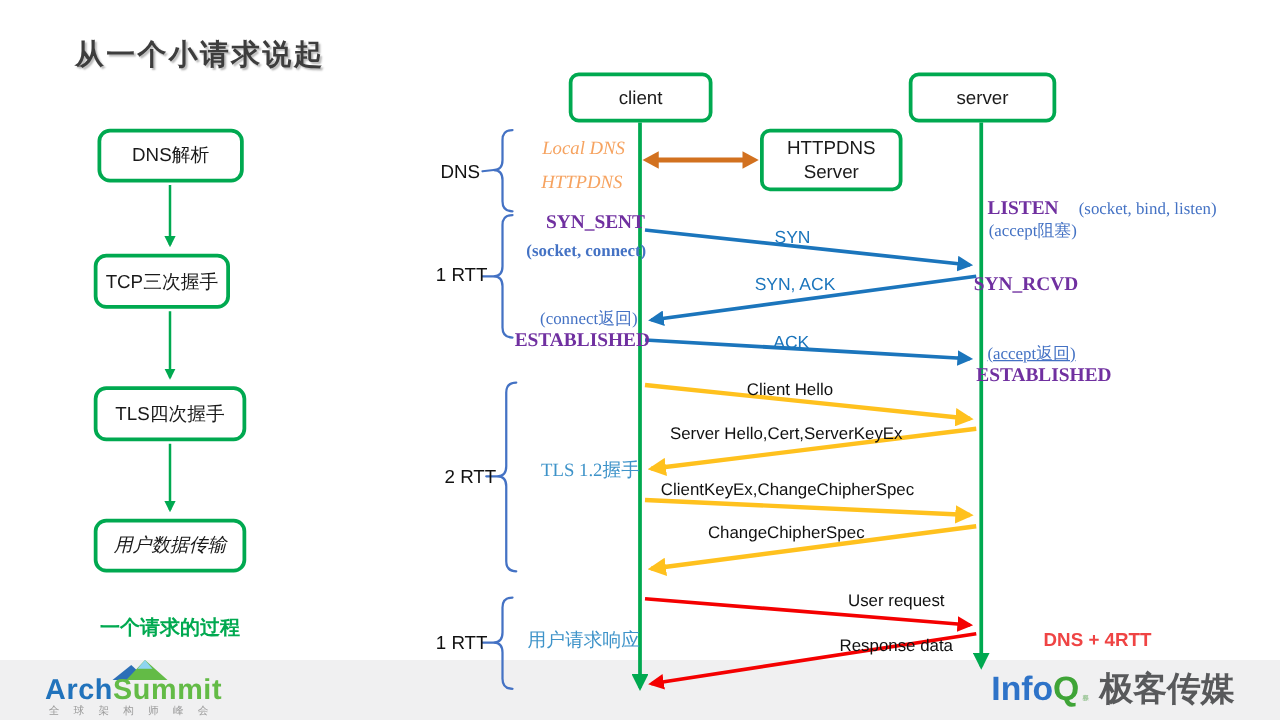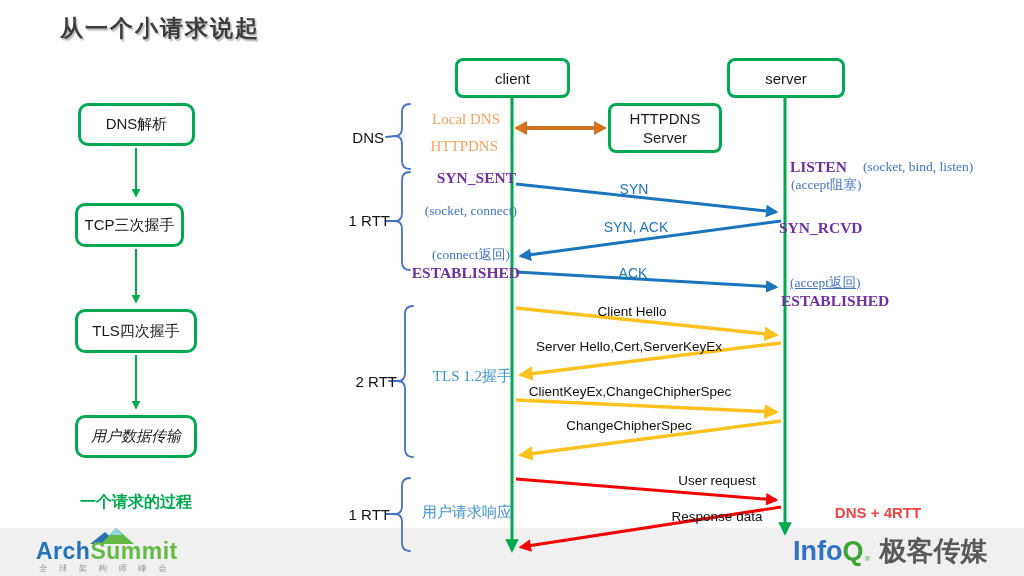--- a/index.html
+++ b/index.html
@@ -1,21 +1,21 @@
 <!DOCTYPE html>
 <html><head>
 <meta charset="utf-8">
 <style>
   html,body{margin:0;padding:0;background:#fff;}
   .stage{position:relative;width:1024px;height:576px;background:#ffffff;overflow:hidden;
          font-family:"Liberation Sans",sans-serif;}
   .abs{position:absolute;}
   .nowrap{white-space:nowrap;}
 
-  .page-title{left:60px;top:13px;font-size:23px;font-weight:bold;color:#3d3d3d;
+  .page-title{left:60px;top:28px;font-size:23px;font-weight:bold;color:#3d3d3d;
               letter-spacing:2px;text-shadow:1.5px 1.5px 1.5px rgba(0,0,0,.28);}
 
   
   .gbox{box-sizing:border-box;border:3px solid #00A950;border-radius:10px;background:#fff;
         display:flex;align-items:center;justify-content:center;color:#1a1a1a;font-size:15px;}
   .flow1{left:78px;top:103px;width:117px;height:43px;}
   .flow2{left:75px;top:203px;width:109px;height:44px;}
   .flow3{left:75px;top:309px;width:122px;height:44px;}
   .flow4{left:75px;top:415px;width:122px;height:43px;font-style:italic;}
   .actor-client{left:455px;top:58px;width:115px;height:40px;border-radius:8px;}
@@ -26,21 +26,21 @@
   .flow-caption{left:36px;top:492px;width:200px;text-align:center;color:#00A950;
                 font-weight:bold;font-size:16px;}
 
   
   .bktlbl{font-size:15px;color:#111;}
 
   
   .serif{font-family:"Liberation Serif","DejaVu Serif",serif;}
   .purple{color:#7030A0;font-weight:bold;font-size:15.5px;}
   .bluetxt{color:#4472C4;font-size:13.5px;}
-  .orangetxt{color:#F6A360;font-size:15px;}
+  .orangetxt{color:#F6A360;font-size:15px;font-style:italic;}
   .lightblue{color:#3E93C9;font-size:15px;}
 
   .ralign{text-align:right;}
 
   
   .msg{transform:translateX(-50%);white-space:nowrap;}
   .msg-blue{color:#1B75BC;font-size:14px;}
   .msg-black{color:#111;font-size:13.5px;}
   .msg-red{color:#ef4444;font-size:15px;font-weight:bold;}
 
@@ -130,21 +130,21 @@
 Server</div>
 
   <div class="abs bktlbl nowrap" style="right:640px;top:129px;">DNS</div>
   <div class="abs bktlbl nowrap" style="right:634px;top:212px;">1 RTT</div>
   <div class="abs bktlbl nowrap" style="right:627px;top:373px;">2 RTT</div>
   <div class="abs bktlbl nowrap" style="right:634px;top:506px;">1 RTT</div>
 
   <div class="abs serif orangetxt nowrap ralign" style="right:524px;top:111px;">Local DNS</div>
   <div class="abs serif orangetxt nowrap ralign" style="right:526px;top:138px;">HTTPDNS</div>
   <div class="abs serif purple nowrap ralign" style="right:508px;top:169px;">SYN_SENT</div>
-  <div class="abs serif bluetxt nowrap ralign" style="right:507px;top:203px;">(socket, connect)</div>
+  <div class="abs serif bluetxt nowrap ralign" style="right:507px;top:193px;font-weight:bold;">(socket, connect)</div>
   <div class="abs serif bluetxt nowrap ralign" style="right:514px;top:246px;">(connect返回)</div>
   <div class="abs serif purple nowrap ralign" style="right:504px;top:264px;">ESTABLISHED</div>
   <div class="abs serif lightblue nowrap ralign" style="right:512px;top:367px;">TLS 1.2握手</div>
   <div class="abs serif lightblue nowrap ralign" style="right:512px;top:503px;">用户请求响应</div>
 
   <div class="abs serif purple nowrap" style="left:790px;top:158px;">LISTEN</div>
   <div class="abs serif bluetxt nowrap" style="left:863px;top:159px;">(socket, bind, listen)</div>
   <div class="abs serif bluetxt nowrap" style="left:791px;top:176px;">(accept阻塞)</div>
   <div class="abs serif purple nowrap" style="left:779px;top:195px;margin-top:24px;">SYN_RCVD</div>
   <div class="abs serif bluetxt nowrap" style="left:790px;top:274px;text-decoration:underline;">(accept返回)</div>

